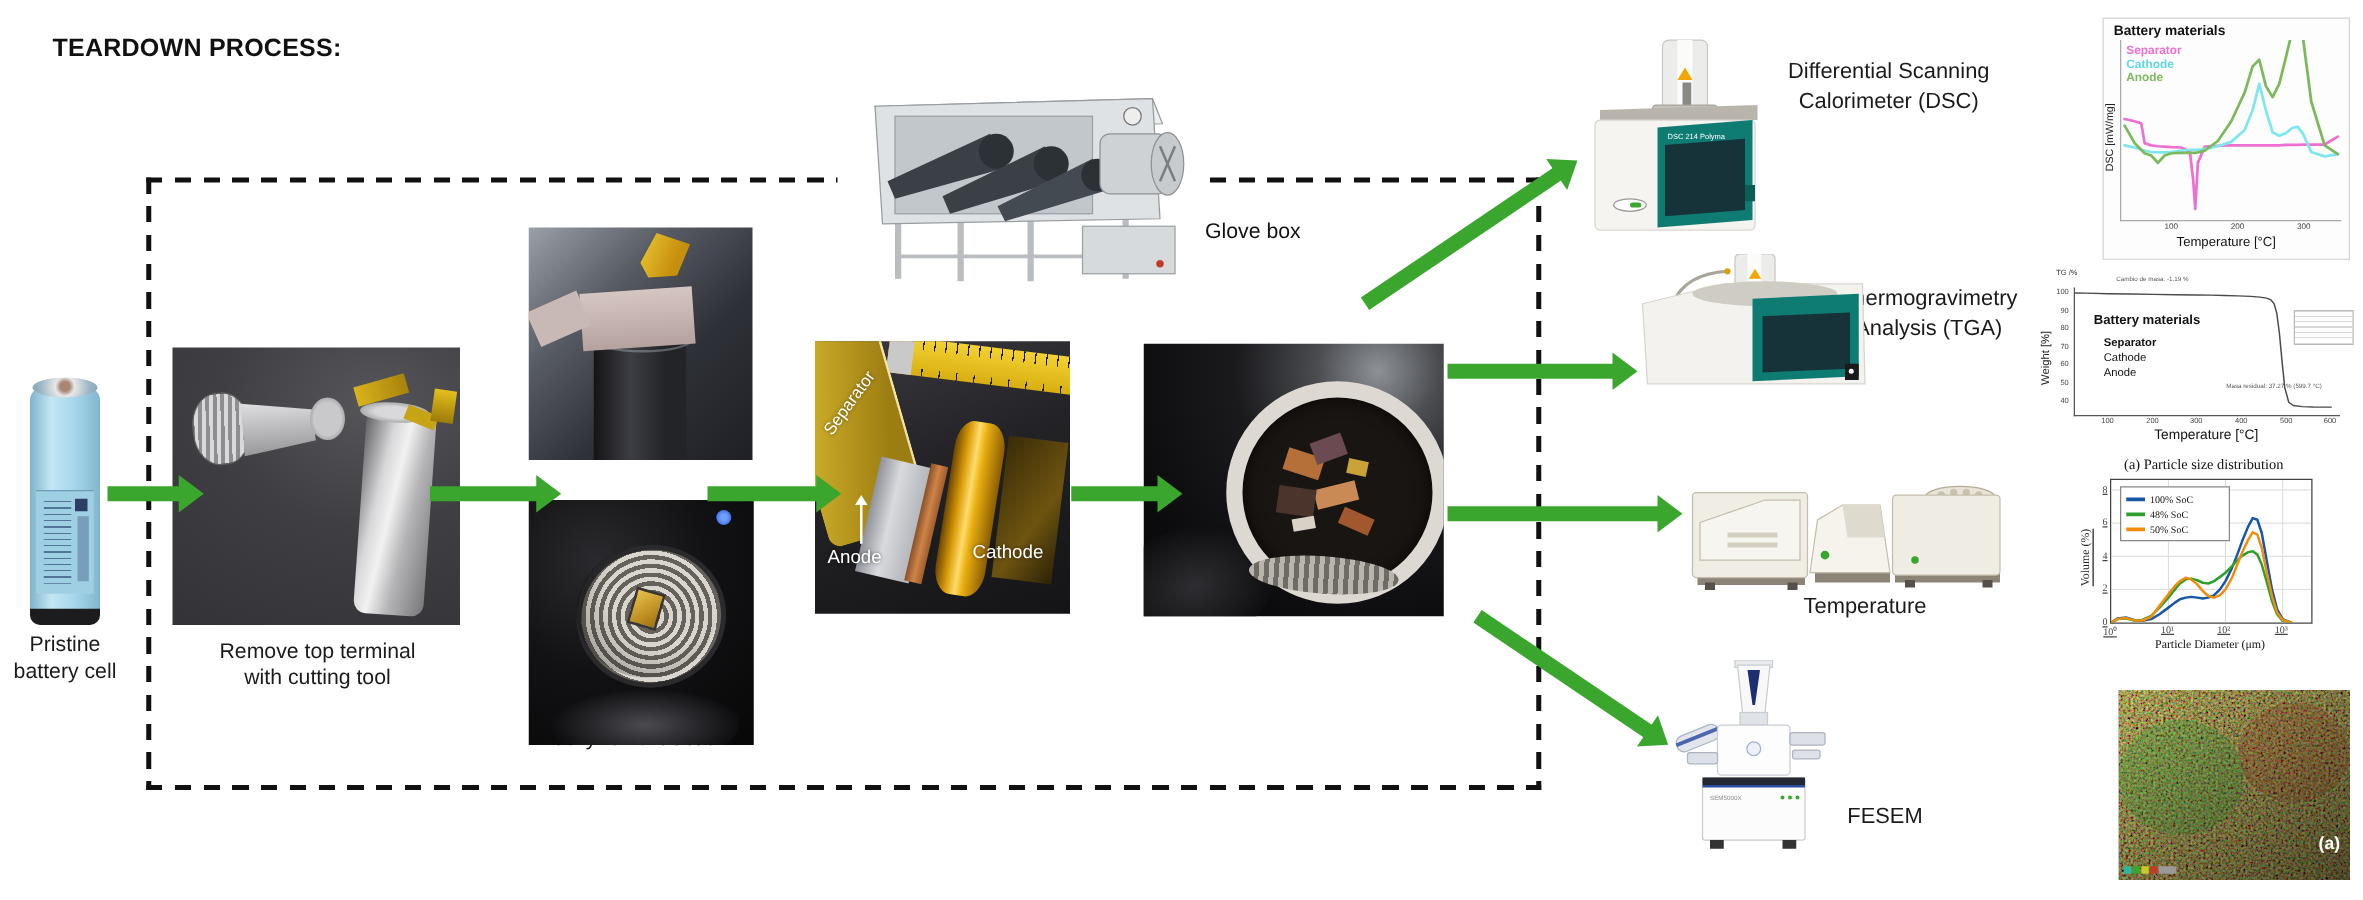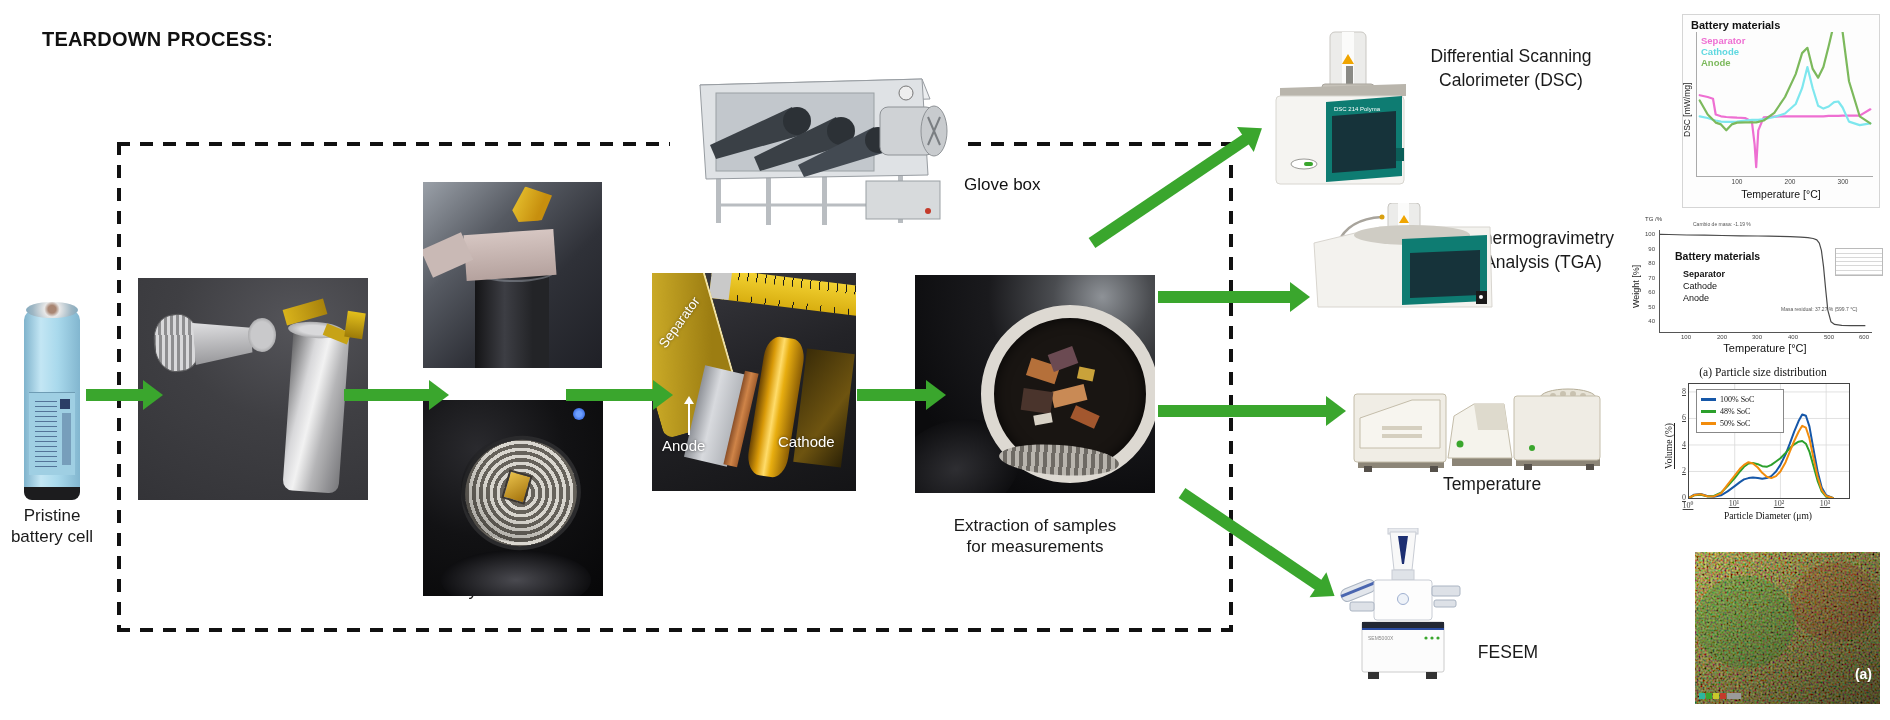--- a/index.html
+++ b/index.html
@@ -75,20 +75,24 @@
   <div class="photo" style="left:138px;top:278px;width:230px;height:222px;background:radial-gradient(120% 100% at 70% 20%,#55555a 0%,#3f3f43 45%,#333337 100%);">
     <div class="abs cyl-silver" style="left:150px;top:50px;width:56px;height:164px;border-radius:8px 8px 10px 10px;transform:rotate(4deg);"></div>
     <div class="abs" style="left:150px;top:44px;width:56px;height:16px;border-radius:50%;background:radial-gradient(#d9d9db 40%,#8e8e90 90%);transform:rotate(4deg);"></div>
     <div class="abs" style="left:16px;top:36px;width:44px;height:56px;border-radius:45%;border:1px solid #5e5e60;background:repeating-linear-gradient(95deg,#8e8e90 0 3px,#d9d9db 3px 6px);transform:rotate(-6deg);"></div>
     <div class="abs" style="left:56px;top:42px;width:58px;height:44px;background:linear-gradient(180deg,#e0e0e2,#97979a);clip-path:polygon(0 2%,100% 22%,100% 78%,0 98%);transform:rotate(-4deg);"></div>
     <div class="abs" style="left:110px;top:40px;width:28px;height:34px;border-radius:50%;background:radial-gradient(#c9c9cb 55%,#7e7e80 95%);"></div>
     <div class="abs" style="left:146px;top:26px;width:42px;height:16px;background:linear-gradient(90deg,#d9b31b,#a8820c);transform:rotate(-16deg);"></div>
     <div class="abs" style="left:186px;top:50px;width:26px;height:12px;background:#c7a316;transform:rotate(22deg);"></div>
     <div class="abs" style="left:208px;top:34px;width:18px;height:26px;background:linear-gradient(#e3c01c,#9c7a08);transform:rotate(8deg);"></div>
   </div>
+  <div class="caption" style="left:128px;top:510px;width:252px;">
+    <div>Remove top terminal</div>
+    <div>with cutting tool</div>
+  </div>
 
   <div class="harrow" style="left:344px;top:380px;width:105px;">
       <i class="shaft"></i>
       <i class="head"></i>
     </div>
 
   <div class="photo" style="left:423px;top:182px;width:179px;height:186px;background:linear-gradient(135deg,#9aa0a8 0%,#565a62 32%,#2f3138 62%,#1f2026 100%);">
     <div class="abs" style="left:52px;top:86px;width:74px;height:100px;background:linear-gradient(90deg,#141416,#3d3e44 40%,#232427 78%);"></div>
     <div class="abs" style="left:50px;top:78px;width:78px;height:18px;border-radius:50%;border:2px solid rgba(165,170,180,.45);"></div>
     <div class="abs" style="left:42px;top:50px;width:90px;height:46px;background:linear-gradient(180deg,#d6c6c2,#b5a29e);transform:rotate(-4deg);"></div>
@@ -142,24 +146,20 @@
     <div class="abs" style="left:66px;top:30px;width:152px;height:152px;border-radius:50%;border:13px solid #ddd9d2;background:#191512;box-shadow:inset 0 0 14px rgba(0,0,0,.8);">
       <div class="abs" style="left:34px;top:44px;width:30px;height:18px;background:#b5703a;transform:rotate(18deg);"></div>
       <div class="abs" style="left:58px;top:70px;width:34px;height:16px;background:#c98a55;transform:rotate(-14deg);"></div>
       <div class="abs" style="left:28px;top:72px;width:30px;height:22px;background:#4a342c;transform:rotate(8deg);"></div>
       <div class="abs" style="left:56px;top:32px;width:26px;height:18px;background:#6b4a52;transform:rotate(-20deg);"></div>
       <div class="abs" style="left:84px;top:50px;width:16px;height:12px;background:#c9a23a;transform:rotate(12deg);"></div>
       <div class="abs" style="left:78px;top:92px;width:26px;height:14px;background:#a3572e;transform:rotate(24deg);"></div>
       <div class="abs" style="left:40px;top:96px;width:18px;height:10px;background:#d8d2c6;transform:rotate(-10deg);"></div>
     </div>
     <div class="abs" style="left:84px;top:170px;width:120px;height:30px;border-radius:50%;background:repeating-linear-gradient(90deg,#b9b5ae 0 4px,#6e6a64 4px 8px);transform:rotate(4deg);"></div>
-  </div>
-  <div class="caption" style="left:918px;top:515px;width:234px;">
-    <div>Extraction of samples</div>
-    <div>for measurements</div>
   </div>
 
   <div class="photo" style="left:670px;top:55px;width:290px;height:175px;background:#fff;">
     <svg width="290" height="175">
       <rect x="46" y="118" width="5" height="50" fill="#b9bdc1"></rect>
       <rect x="96" y="120" width="5" height="50" fill="#b9bdc1"></rect>
       <rect x="152" y="120" width="5" height="50" fill="#b9bdc1"></rect>
       <rect x="228" y="118" width="5" height="50" fill="#b9bdc1"></rect>
       <line x1="46" y1="150" x2="233" y2="150" stroke="#b9bdc1" stroke-width="3"></line>
       <rect x="196" y="126" width="74" height="38" fill="#d7dadc" stroke="#9aa0a4"></rect>

